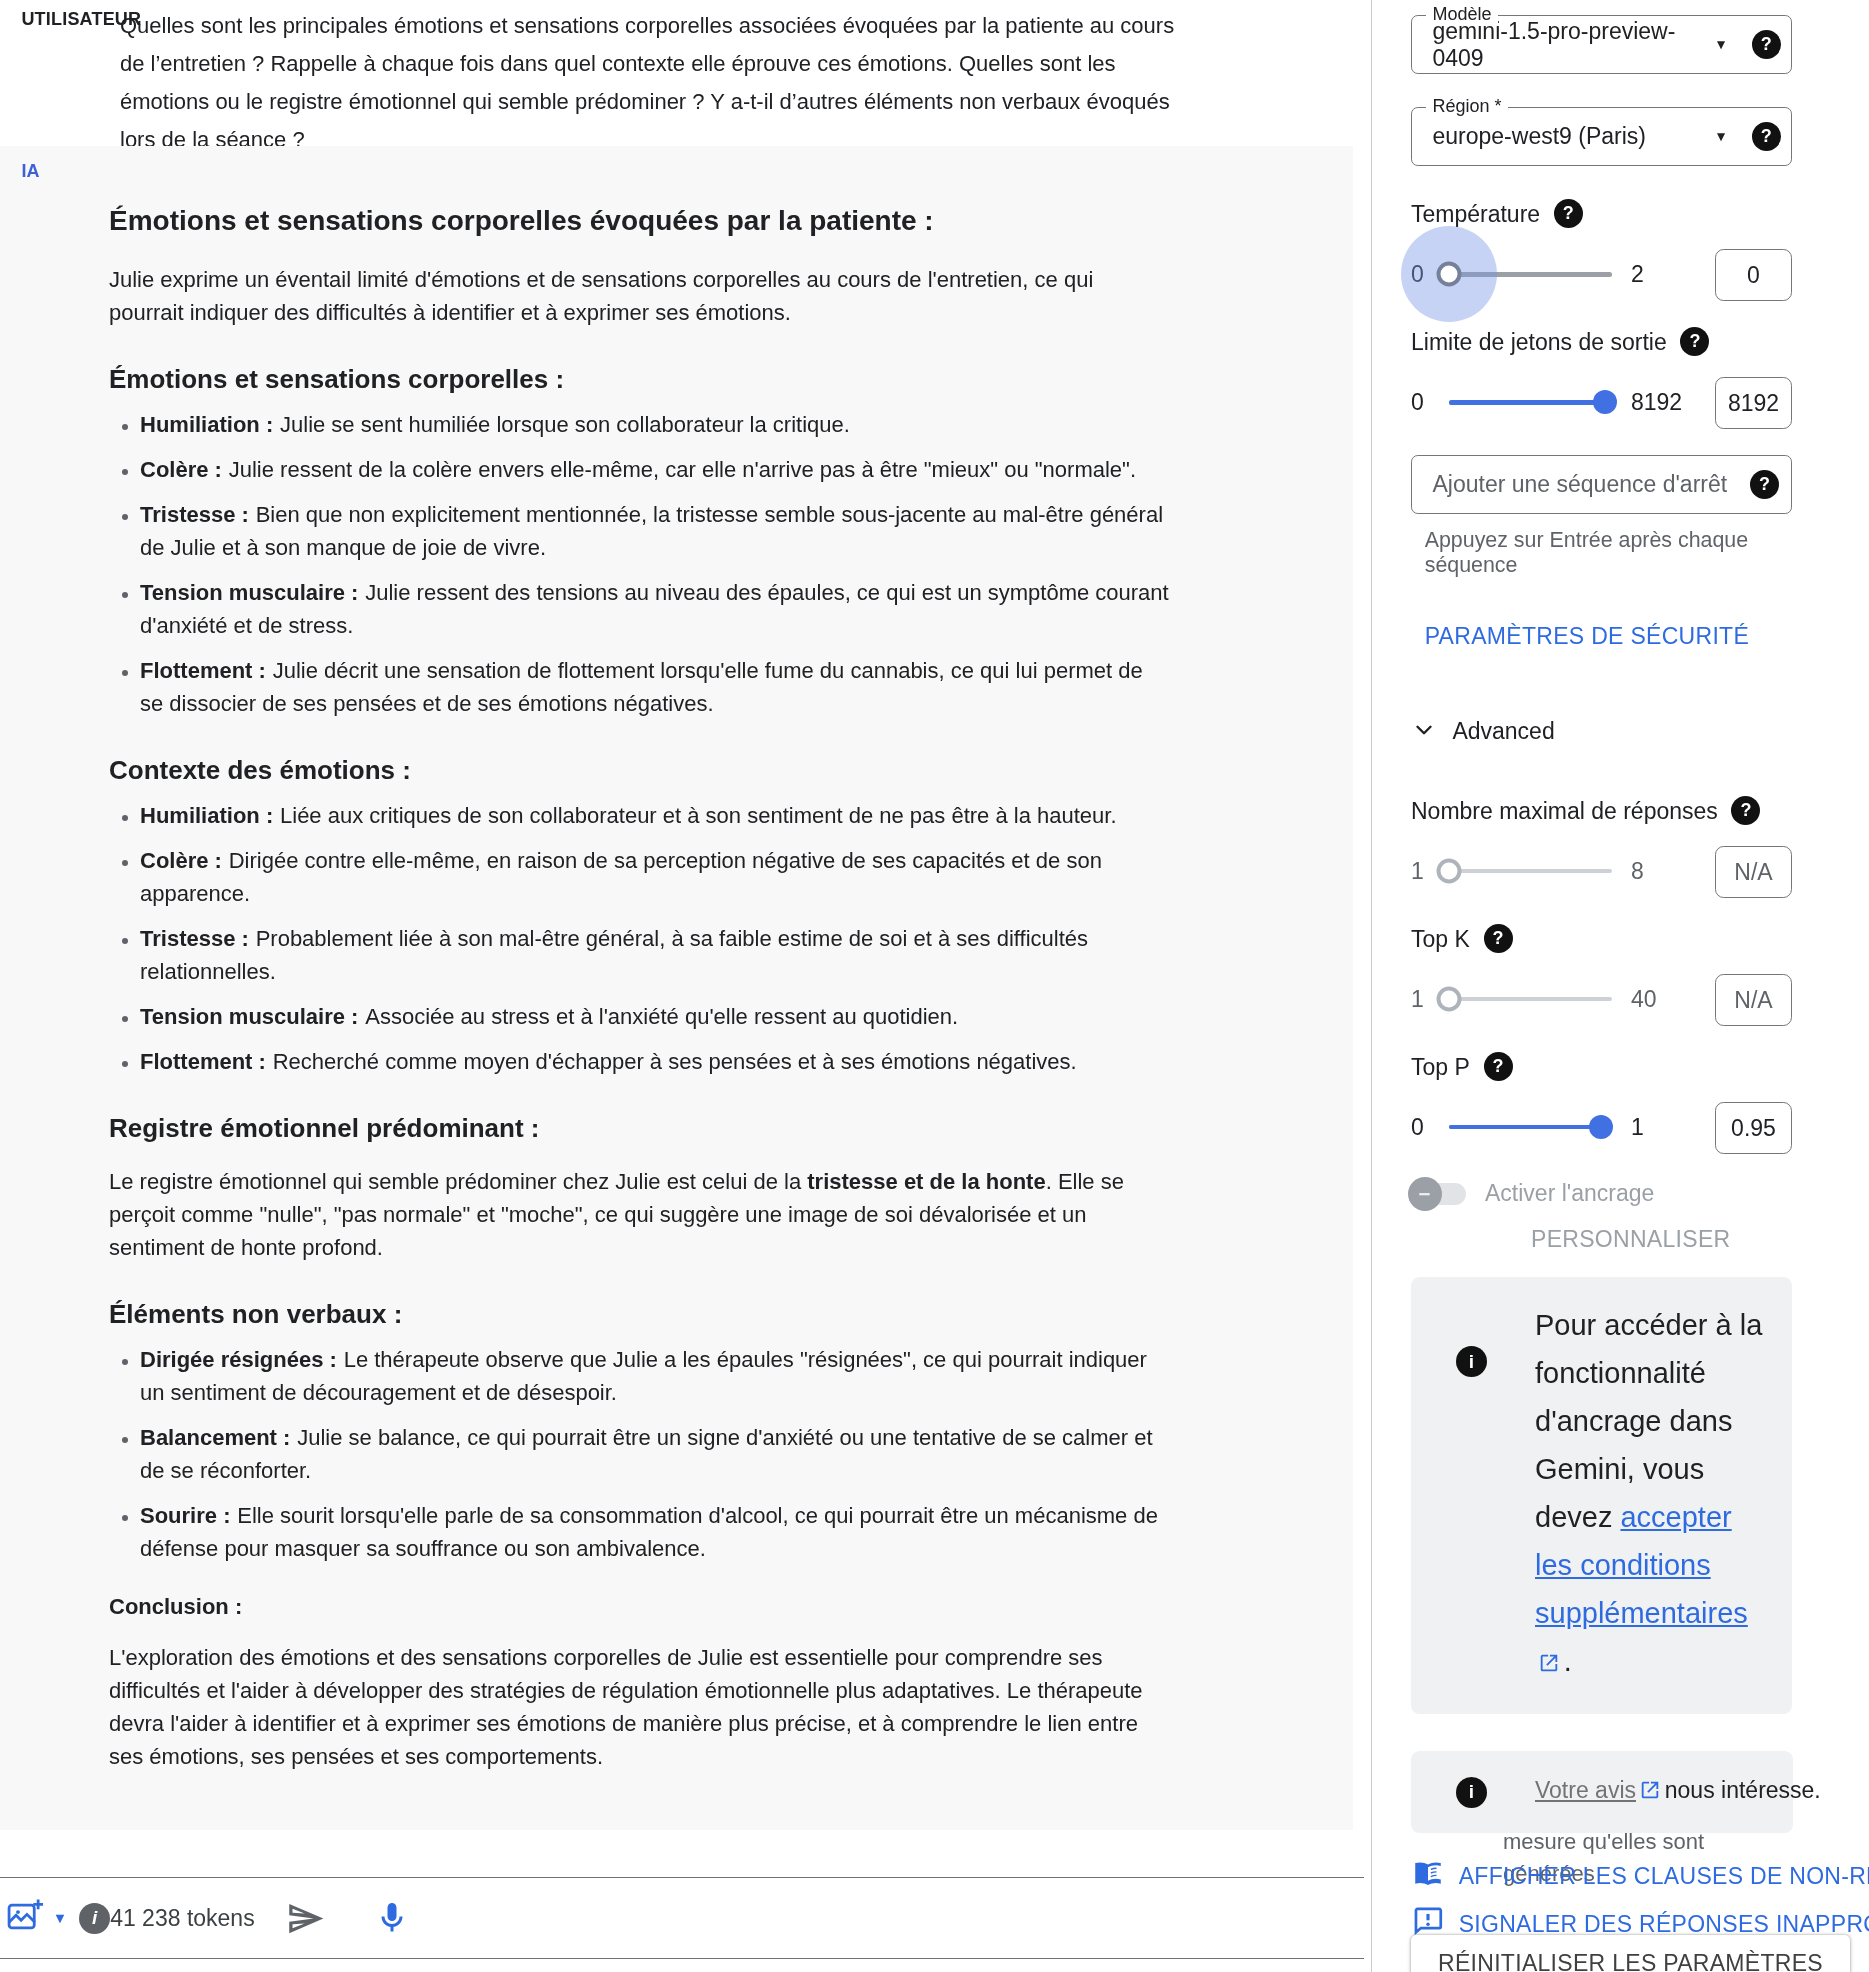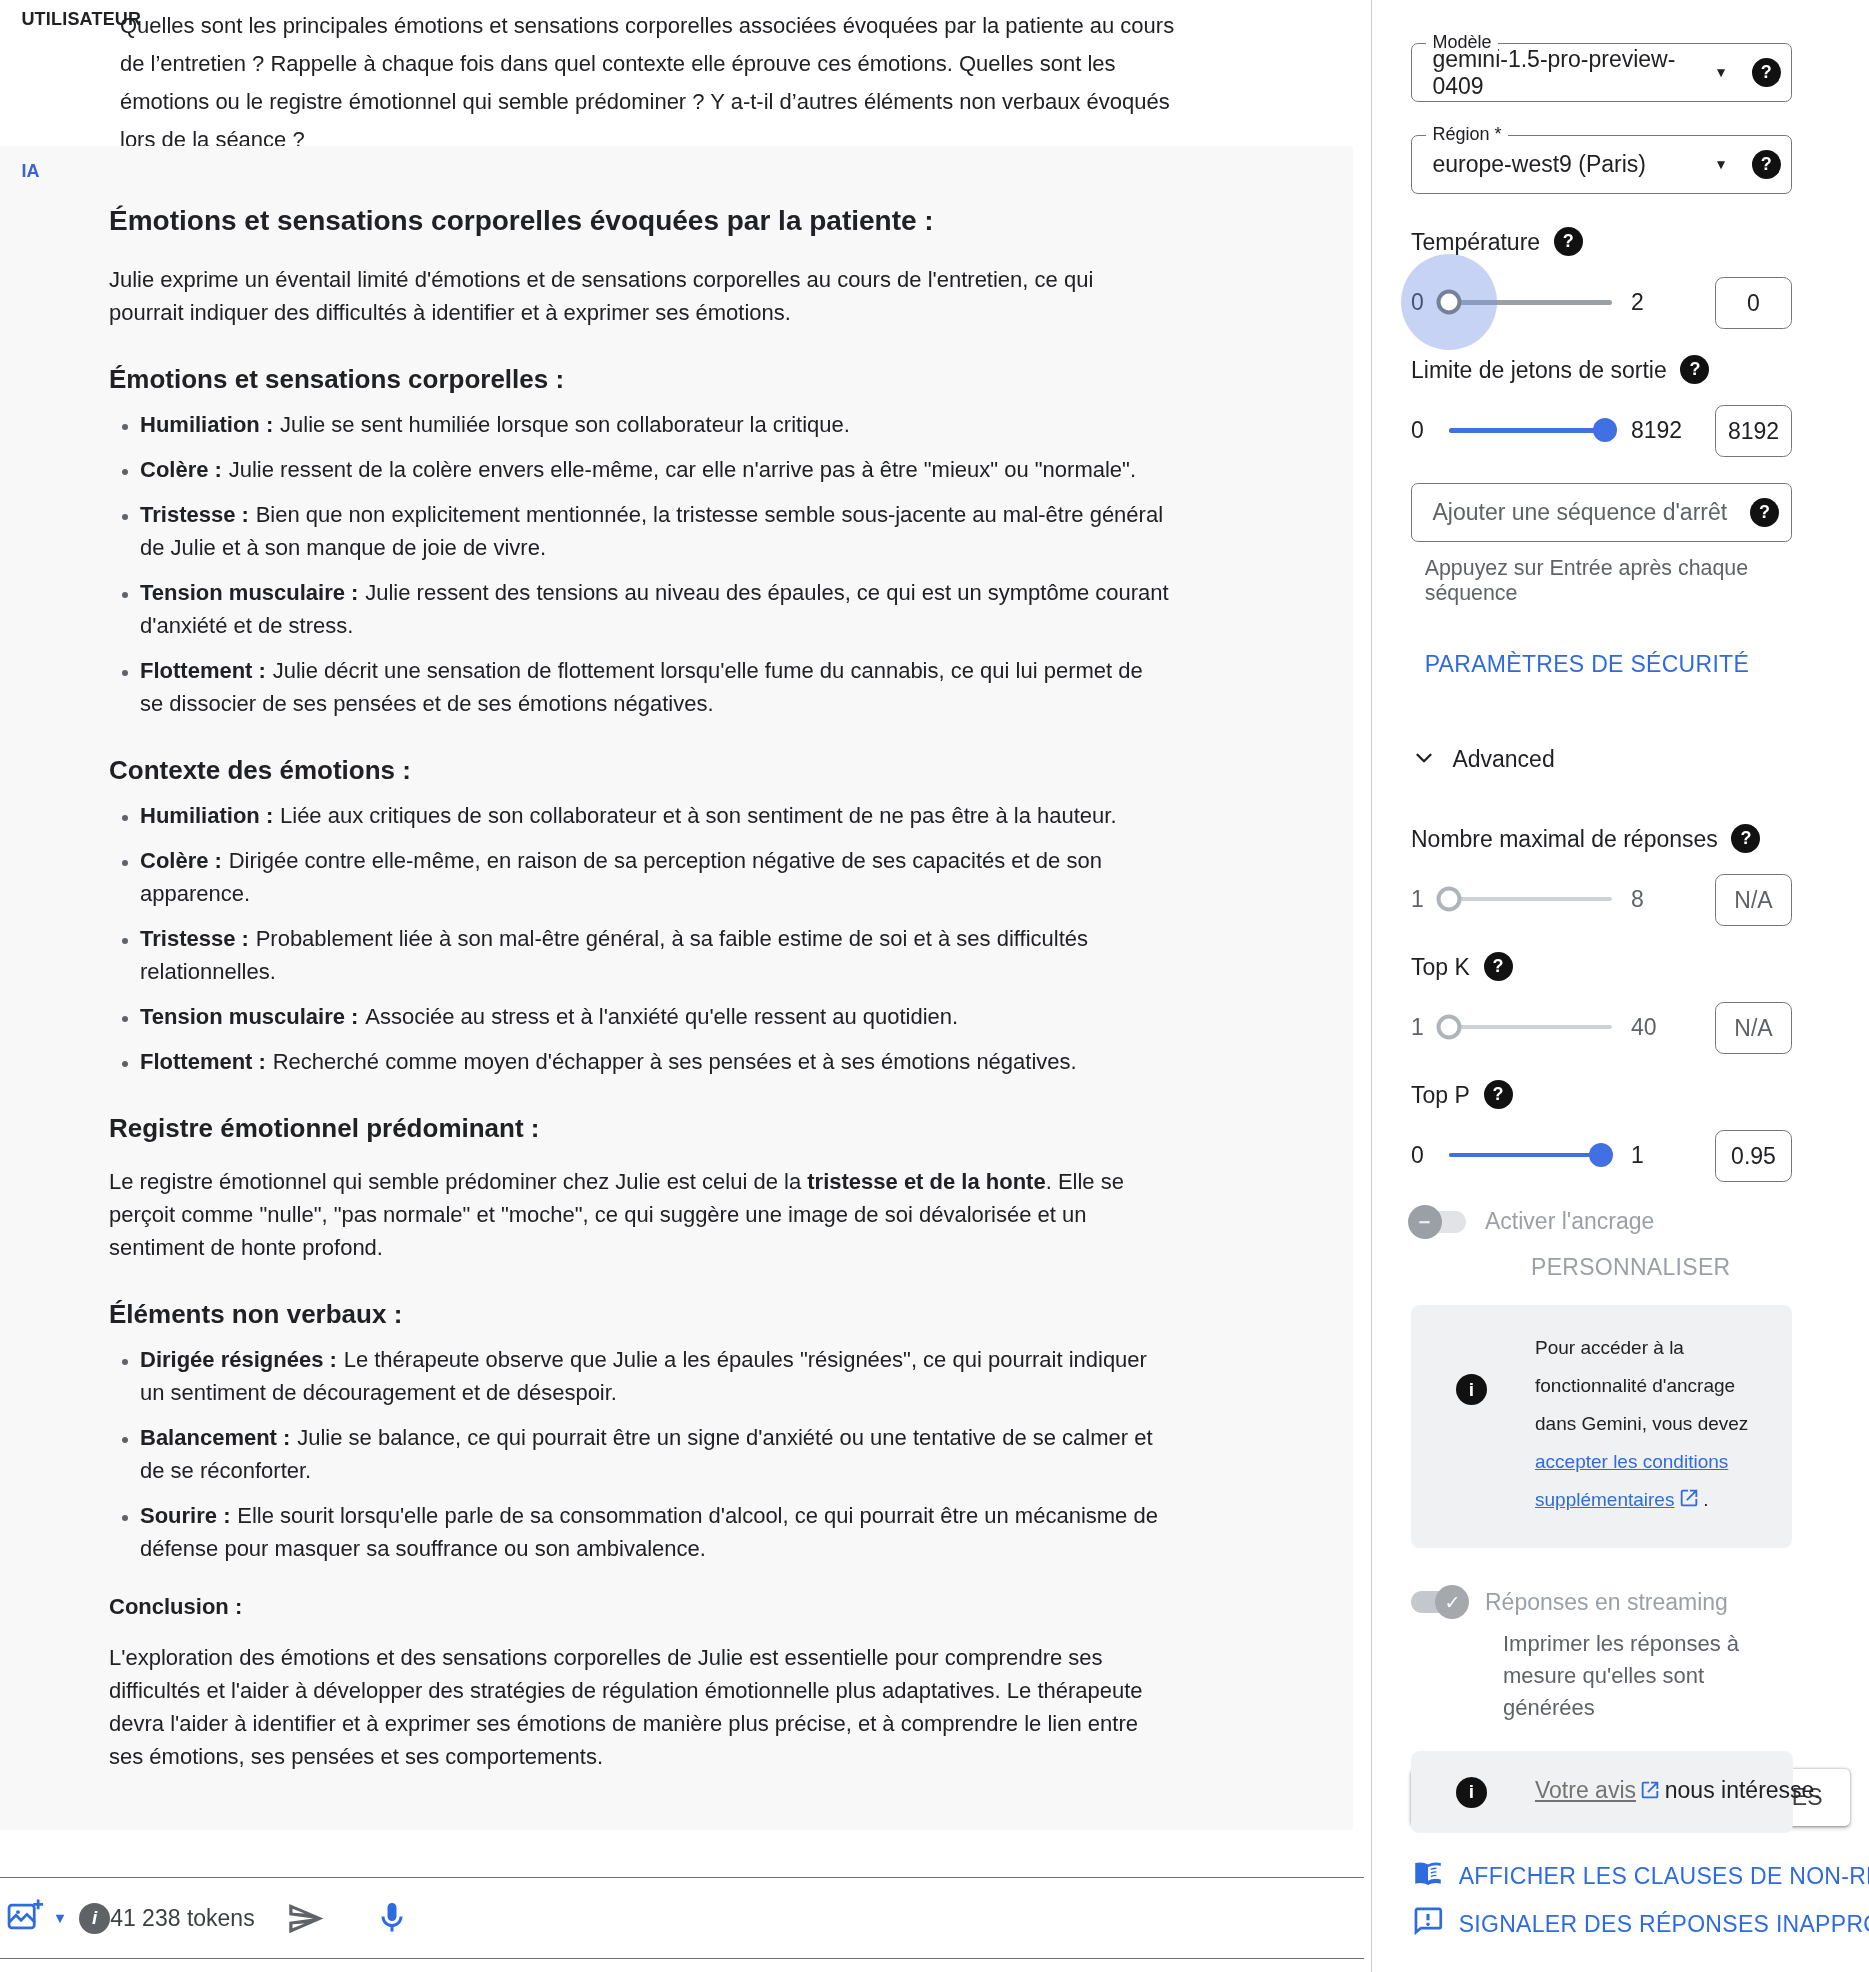--- a/index.html
+++ b/index.html
@@ -52,21 +52,21 @@
   .send-btn{margin-right:8.6px;display:flex;}
   .mic-btn{margin:0 12px 0 41px;display:flex;}
   
   .sidebar{
     position:absolute;left:1371px;top:0;width:498px;height:1972px;
     border-left:1.7px solid #c9ccd0;background:#fff;box-sizing:border-box;
     padding:15.4px 77px 0 39px;overflow:hidden;
   }
   .field{
     position:relative;height:57px;border:1.7px solid #747775;border-radius:6.8px;
-    display:flex;align-items:center;margin-bottom:33px;background:#fff;margin-top:28px;
+    display:flex;align-items:center;margin-bottom:33px;background:#fff;
   }
   .field-label{
     position:absolute;top:-12px;left:13.7px;background:#fff;padding:0 6.8px;
     font-size:18px;font-weight:500;color:#202124;
   }
   .field-value{font-size:23px;color:#202124;margin-left:20.5px;flex:1;}
   .caret{font-size:13.7px;color:#202124;margin-right:24px;}
   .help-icon{
     width:29px;height:29px;border-radius:50%;background:#111;color:#fff;
     display:inline-flex;align-items:center;justify-content:center;
@@ -130,21 +130,21 @@
   .toggle-desc{font-size:22px;line-height:32px;color:#5f6368;margin:12px 0 0 92px;}
   .personnaliser{
     background:none;border:none;margin:19px 0 0 120px;padding:0;
     font-size:23px;font-weight:500;letter-spacing:0.3px;color:#9aa0a6;
     font-family:inherit;cursor:pointer;
   }
   .notice-box{
     margin-top:24px;background:#f0f1f2;border-radius:8.6px;
     padding:24px 26px 26px 45px;display:flex;gap:48px;
   }
-  .notice-text{font-size:19px;line-height:38px;color:#202124;max-width:257px;}
+  .notice-text{font-size:29px;line-height:48px;color:#202124;max-width:257px;}
   .info-icon{
     width:31px;height:31px;border-radius:50%;background:#111;color:#fff;
     display:inline-flex;align-items:center;justify-content:center;
     font-size:19px;font-weight:bold;flex:0 0 auto;margin-top:45px;
   }
   .notice-box .link{color:#2e6be0;text-decoration:underline;}
   .streaming-block{margin-top:41px;}
   .reset-btn{
     margin-top:45px;background:#fff;border:none;border-radius:5.1px;
     box-shadow:0 0.9px 2.6px rgba(0,0,0,.35),0 1.7px 5.1px rgba(0,0,0,.18);

